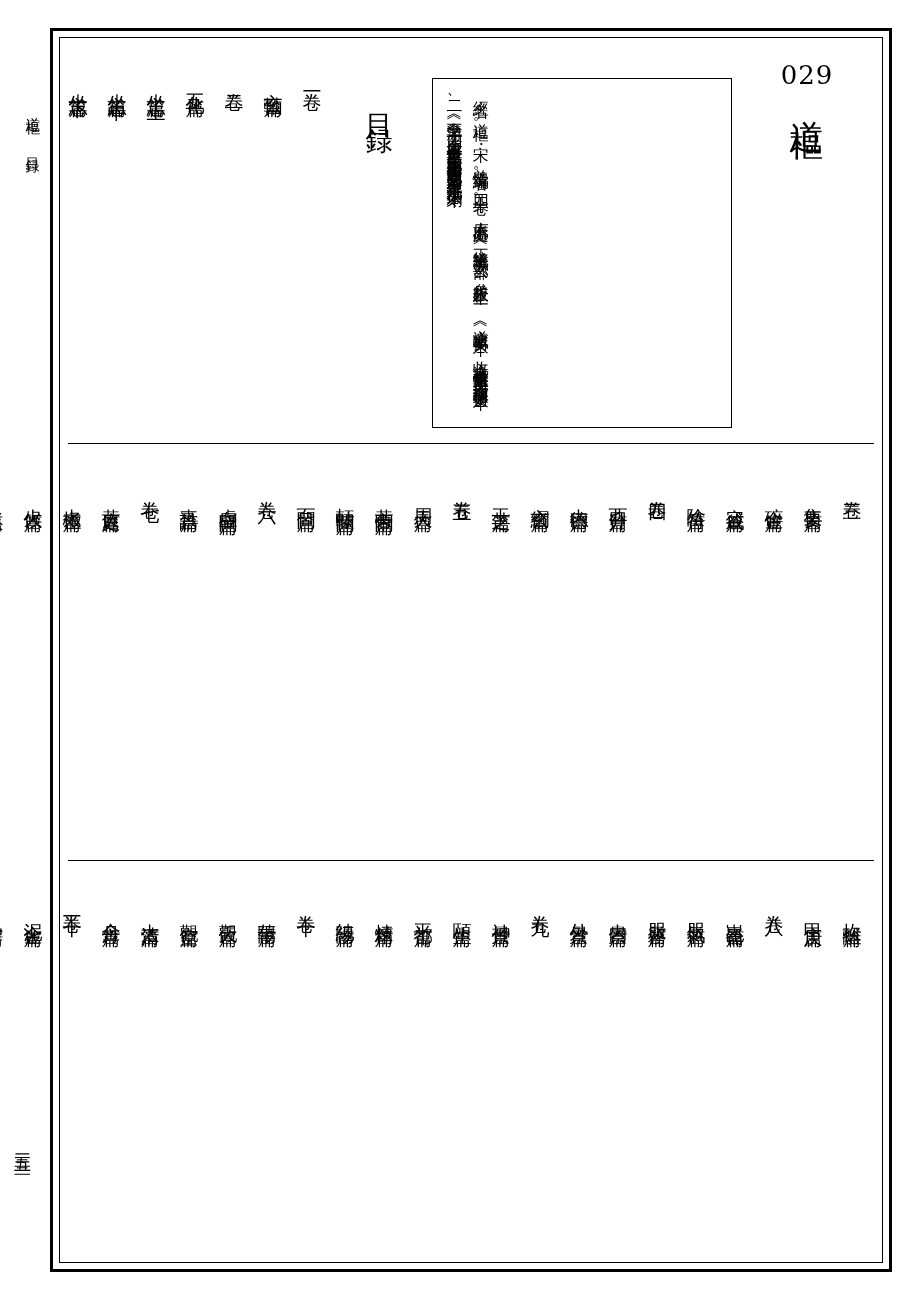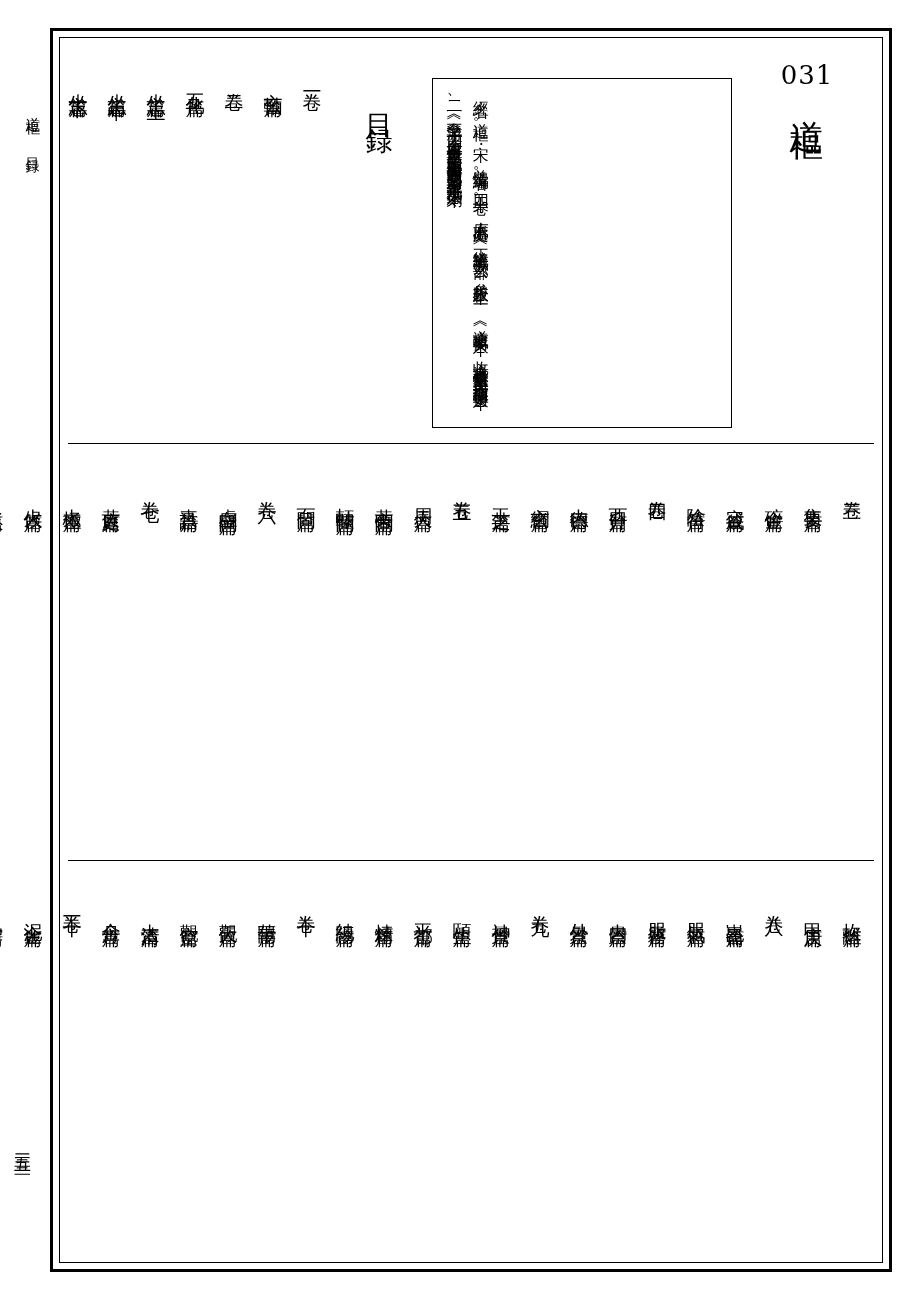--- a/index.html
+++ b/index.html
@@ -152,21 +152,21 @@
 </div>
 <div class="page-number">三五三</div>
 
 <div class="page-frame">
   <div class="page-frame-inner">
 
     <div class="hrule r1"></div>
     <div class="hrule r2"></div>
 
     <div class="title-block">
-      <div class="title-num">031</div>
+      <div class="title-num">029</div>
       <div class="title-name">道樞</div>
     </div>
 
     <div class="note-box">
       <div class="note-text">經名：道樞。宋·曾慥編著。四十二卷。底本出處：《正統道藏》太玄部。參校版本：一、《道藏輯要》本，收入該書觜集第三至第六册（簡稱輯要本）。二、《至游子》《《四庫全書存目叢書》影印重慶圖書館藏明嘉靖四十五年姚汝循刻本）。</div>
     </div>
 
     <div class="mulu-title">目録</div>
 
     <div class="sec-top" id="sec-top">

